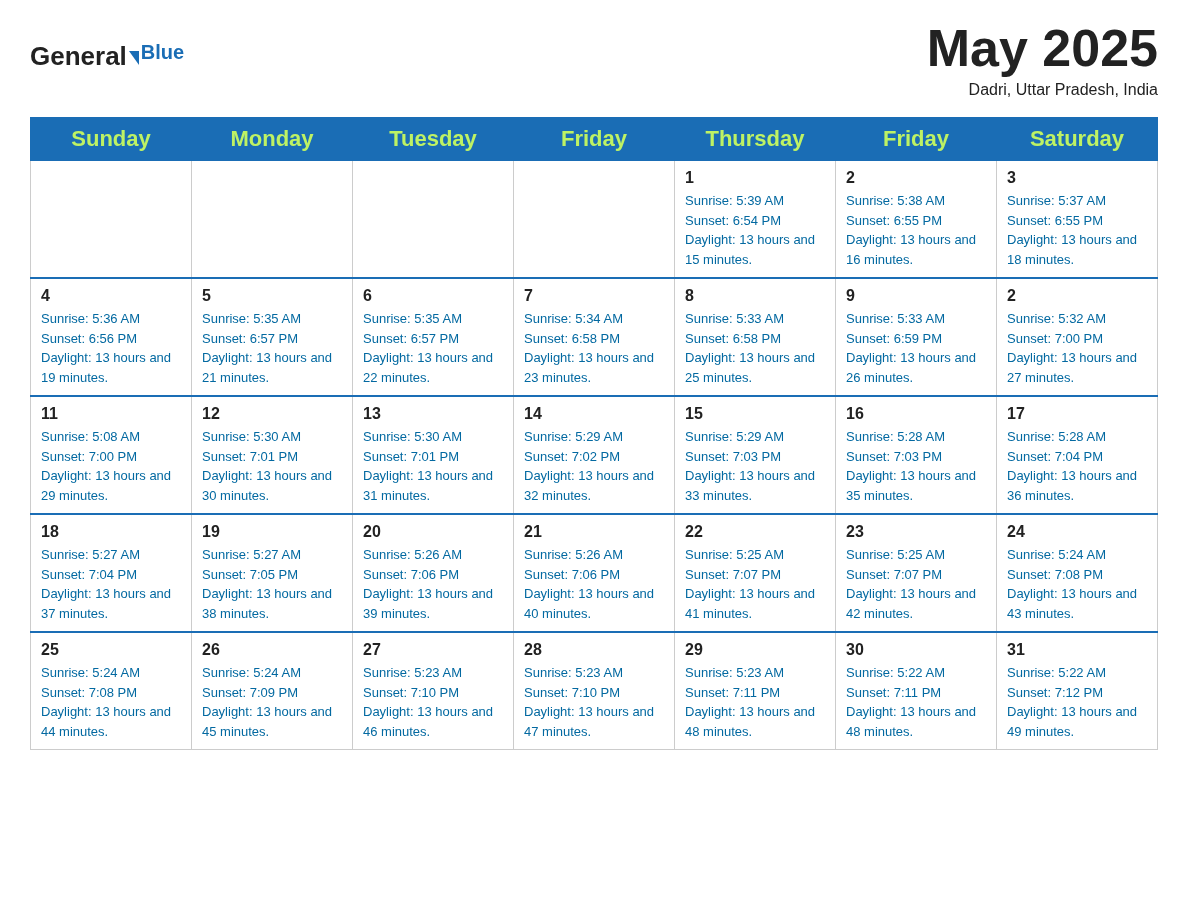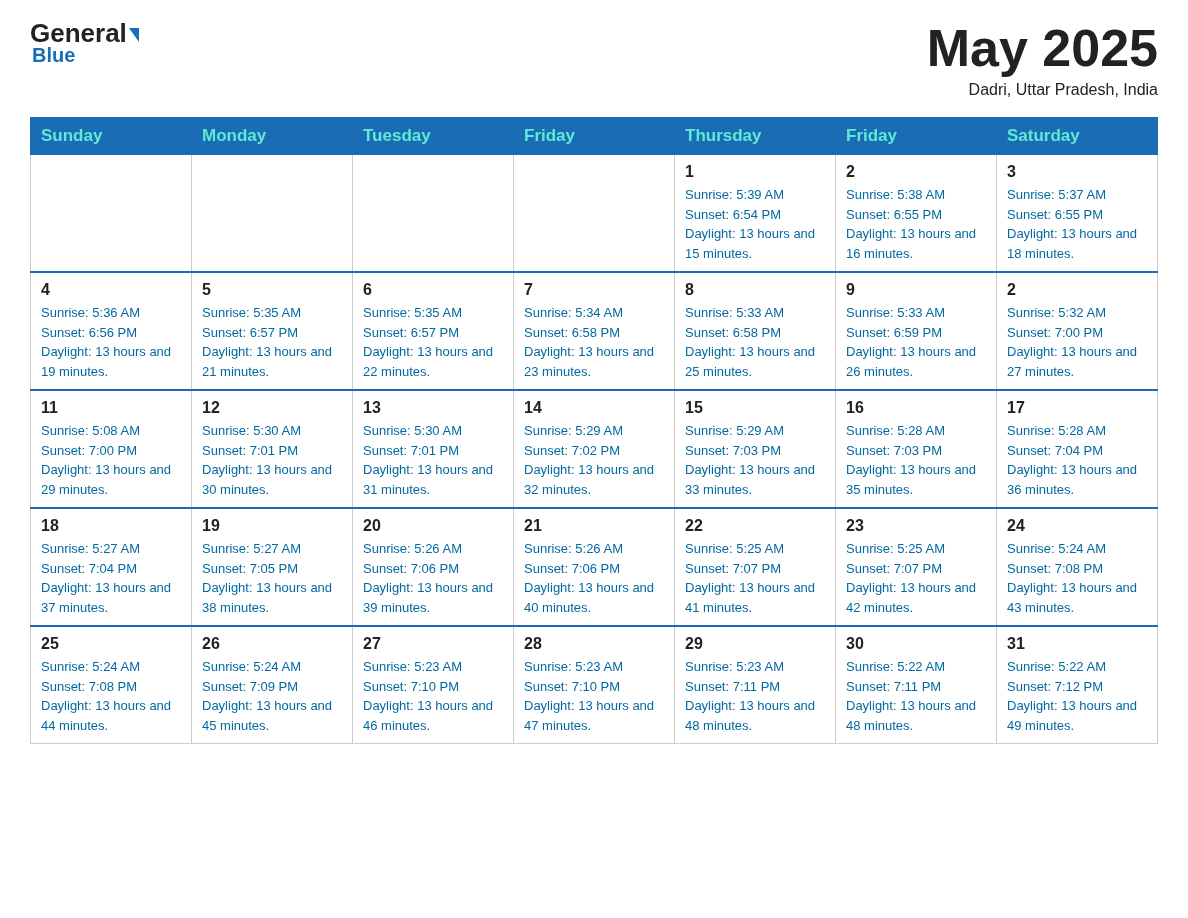--- a/index.html
+++ b/index.html
@@ -12,22 +12,22 @@
       padding: 20px 30px;
     }
     .header {
       display: flex;
       justify-content: space-between;
       align-items: flex-start;
       margin-bottom: 18px;
     }
     .logo-area {
       display: flex;
-      flex-direction: column;
       align-items: flex-start;
+      margin-top: 23px;
     }
     .logo-text {
       font-size: 26px;
       font-weight: bold;
       color: #222;
       line-height: 1;
     }
     .logo-triangle {
       display: inline-block;
       width: 0;
@@ -58,25 +58,25 @@
       font-size: 16px;
       color: #222;
       margin-top: 4px;
     }
     .calendar {
       width: 100%;
       border-collapse: collapse;
     }
     .calendar th {
       background-color: #1a6db5;
-      color: #5eead4;
-      font-size: 17px;
+      color: #bef264;
+      font-size: 22px;
       font-weight: bold;
       padding: 8px 10px;
-      text-align: left;
+      text-align: center;
       border: 1px solid #1a6db5;
     }
     .calendar td {
       vertical-align: top;
       border: 1px solid #ccc;
       padding: 8px 10px;
       width: 14.28%;
       min-height: 100px;
       font-size: 13.5px;
       color: #222;

